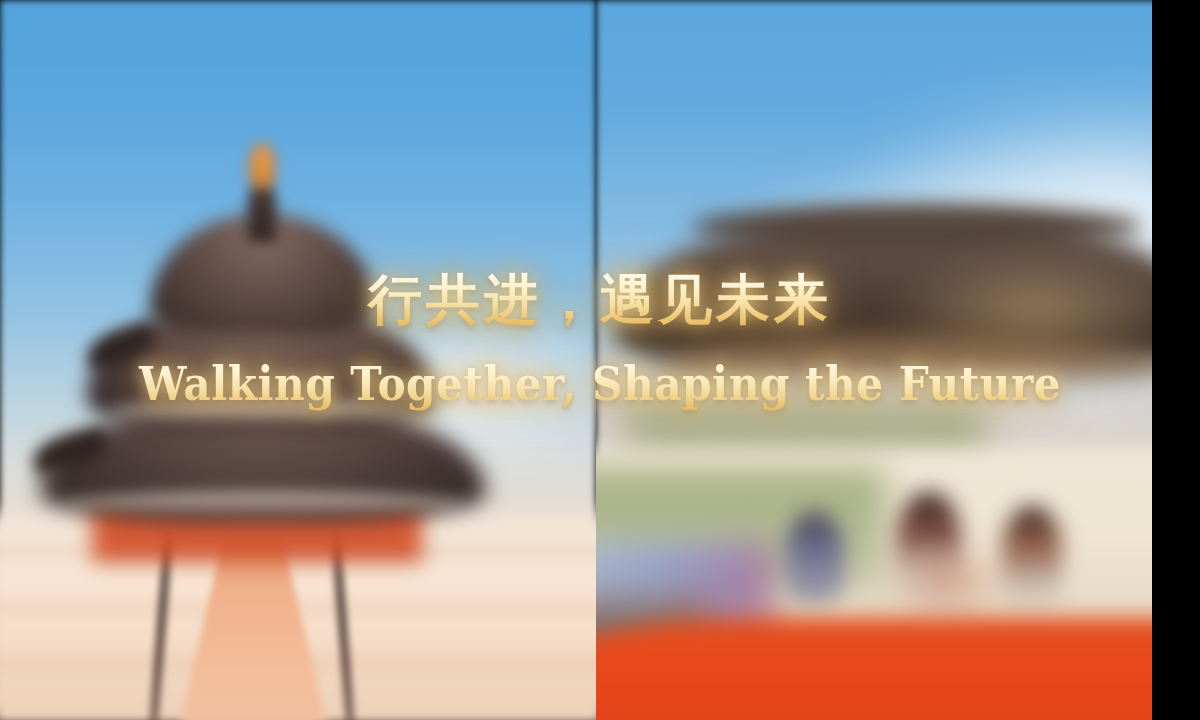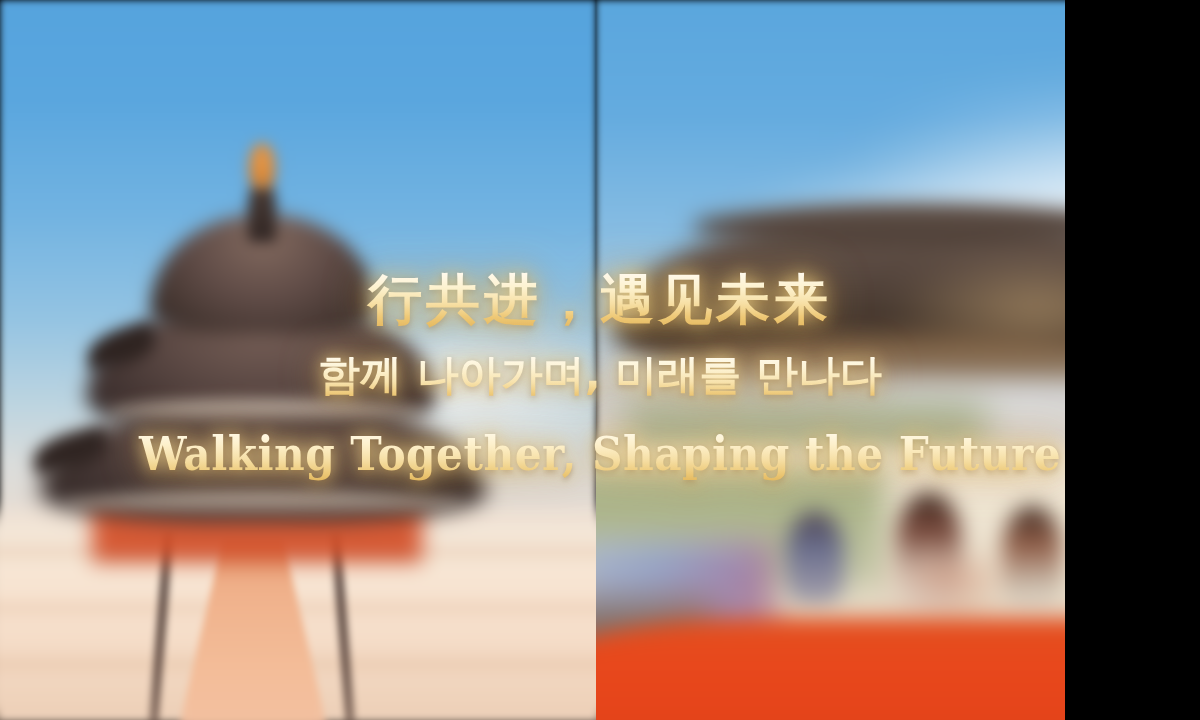--- a/index.html
+++ b/index.html
@@ -2,21 +2,21 @@
 <html><head>
 <meta charset="utf-8">
 <style>
   html, body {
     margin: 0;
     padding: 0;
     background: #000;
   }
   #stage {
     position: relative;
-    width: 1065px;
+    width: 1152px;
     height: 720px;
     overflow: hidden;
     font-family: "Liberation Sans", "DejaVu Sans", sans-serif;
   }
 
   
   .half {
     position: absolute;
     top: 0;
     height: 720px;
@@ -387,17 +387,16 @@
       <div class="layer fig fig-2"></div>
       <div class="layer fig fig-3"></div>
       <div class="layer fig-skirt"></div>
       <div class="layer r-orange-dark"></div>
       <div class="layer r-orange"></div>
     </div>
   </div>
 
   <div class="text-block">
     <div class="line line-cn">行共进，遇见未来</div>
-    <div class="line line-kr">함께 나아가며, 미래를 만나다</div>
     <div class="line line-en">Walking Together, Shaping the Future</div>
   </div>
 
 </div>
 
 </body></html>

